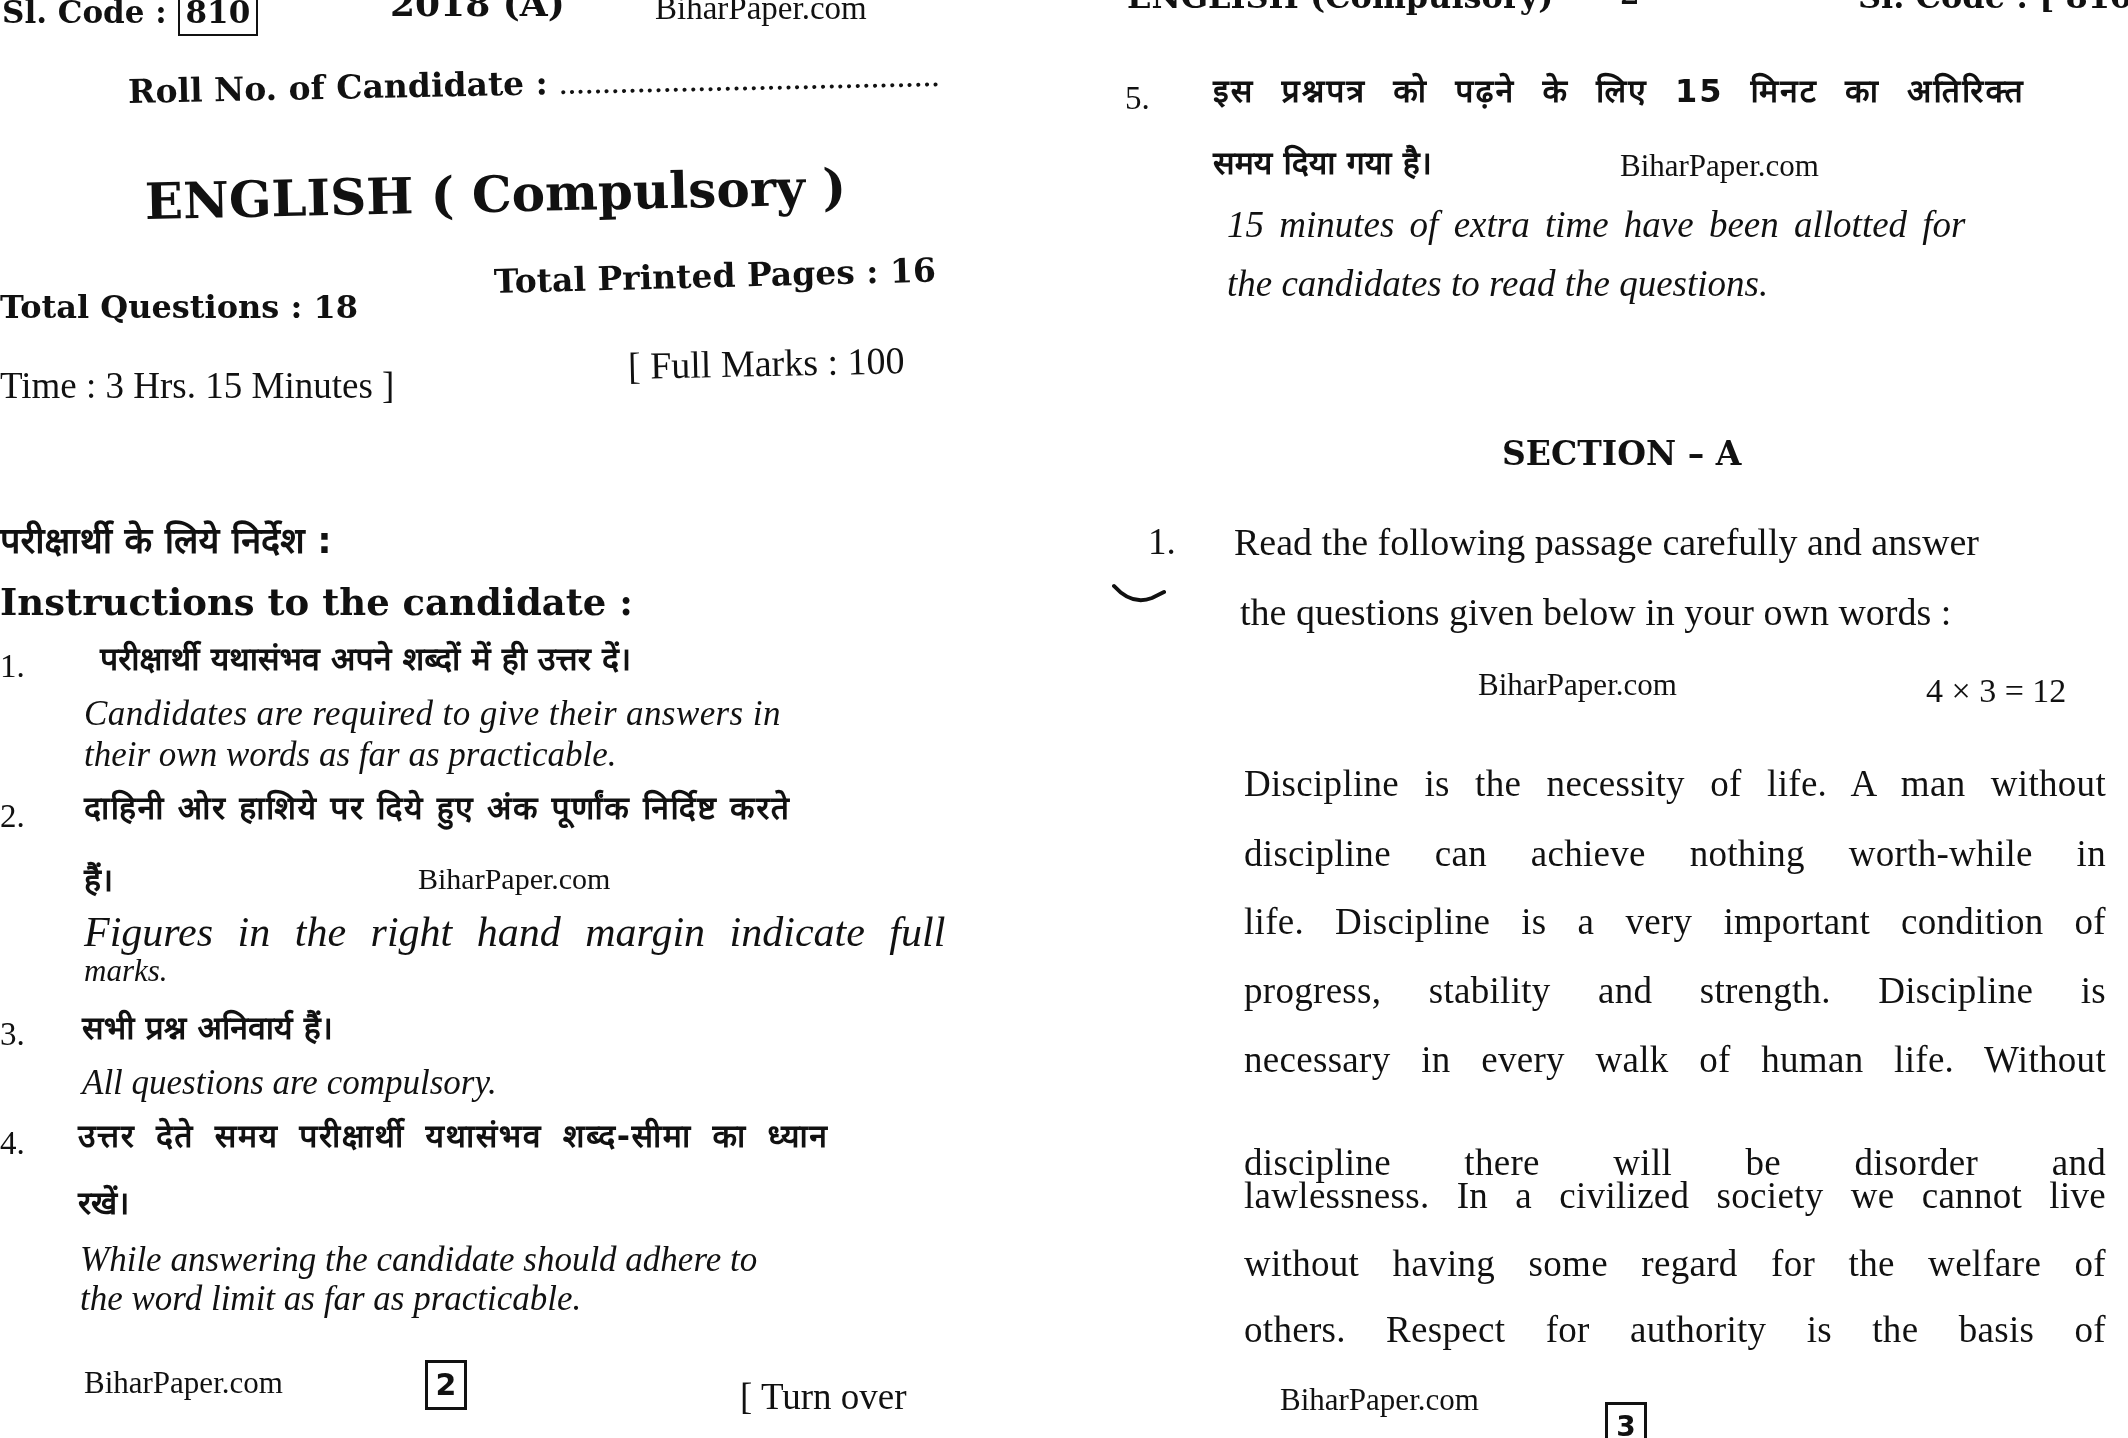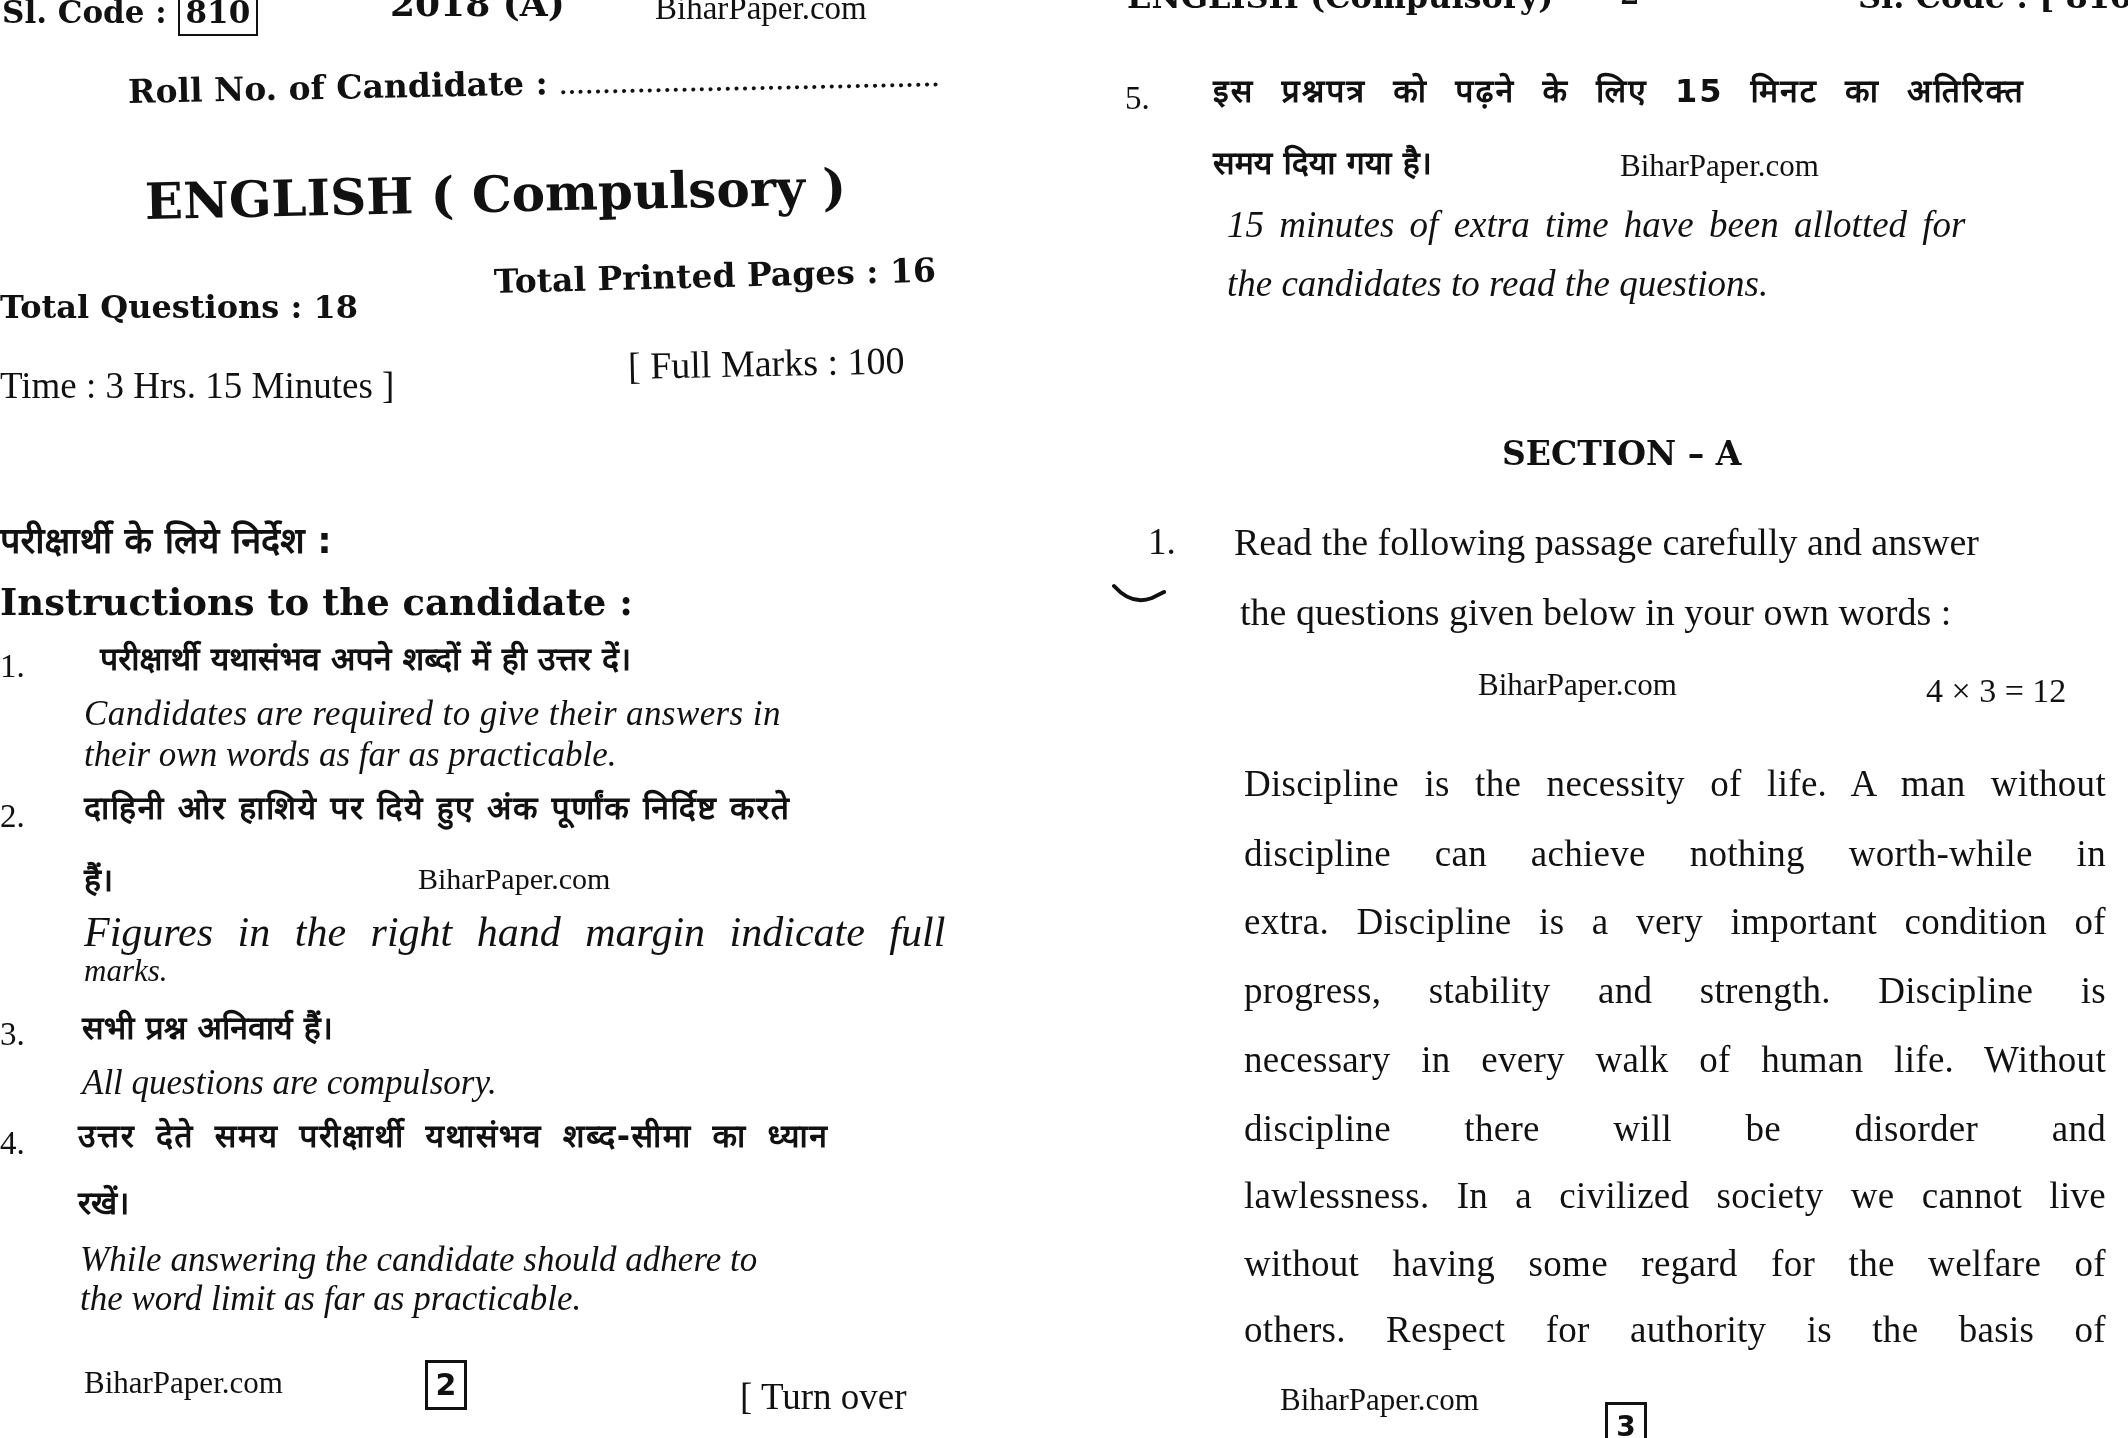--- a/index.html
+++ b/index.html
@@ -106,24 +106,24 @@
     </svg>
     <div class="abs cond" style="left:134px;top:520px;font-size:38px;">Read the following passage carefully and answer</div>
     <div class="abs cond" style="left:140px;top:590px;font-size:38px;">the questions given below in your own words :</div>
     <div class="abs cond" style="left:378px;top:667px;font-size:31px;">BiharPaper.com</div>
     <div class="abs cond" style="left:826px;top:672px;font-size:34px;">4 × 3 = 12</div>
   </div>
 
   <div>
     <div class="passage-line" style="top:762px;">Discipline is the necessity of life. A man without</div>
     <div class="passage-line" style="top:832px;">discipline can achieve nothing worth-while in</div>
-    <div class="passage-line" style="top:900px;">extra. Discipline is a very important condition of</div>
+    <div class="passage-line" style="top:900px;">life. Discipline is a very important condition of</div>
     <div class="passage-line" style="top:969px;">progress, stability and strength. Discipline is</div>
     <div class="passage-line" style="top:1038px;">necessary in every walk of human life. Without</div>
-    <div class="passage-line" style="top:1107px;">discipline there will be disorder and</div>
+    <div class="passage-line" style="top:1141px;">discipline there will be disorder and</div>
     <div class="passage-line" style="top:1174px;">lawlessness. In a civilized society we cannot live</div>
     <div class="passage-line" style="top:1242px;">without having some regard for the welfare of</div>
     <div class="passage-line" style="top:1308px;">others. Respect for authority is the basis of</div>
   </div>
 
   <div class="abs cond" style="left:180px;top:1382px;font-size:31px;">BiharPaper.com</div>
   <div class="pagebox" style="left:505px;top:1402px;width:36px;height:44px;font-size:28px;line-height:44px;border-bottom:none;">3</div>
 </div>
 
 </body></html>

